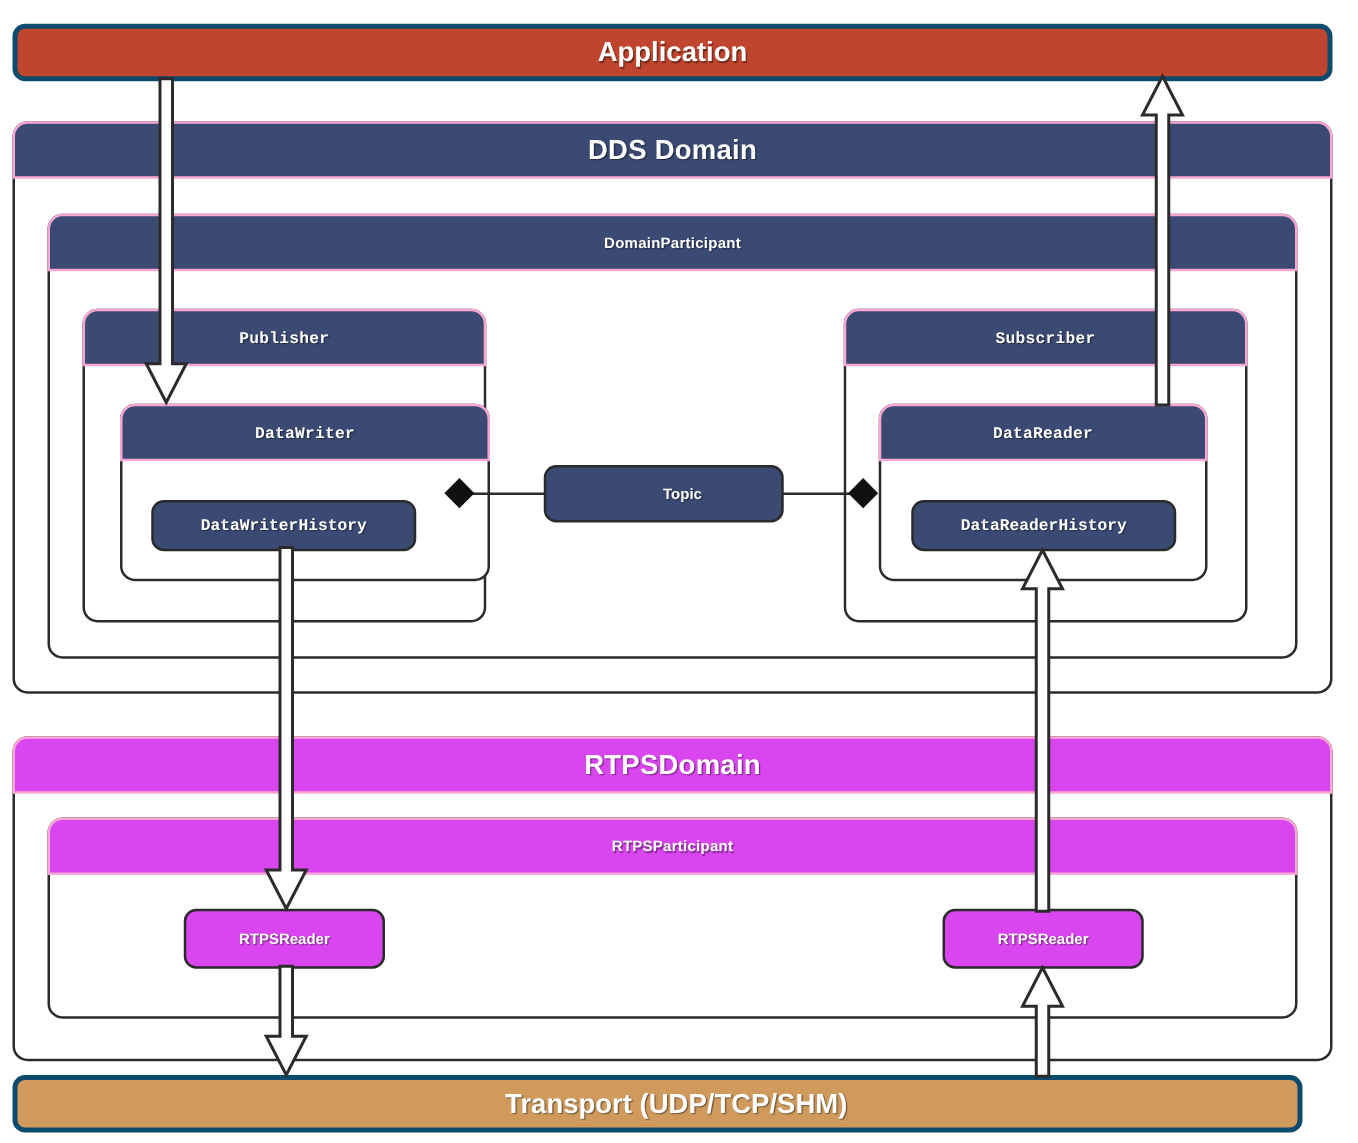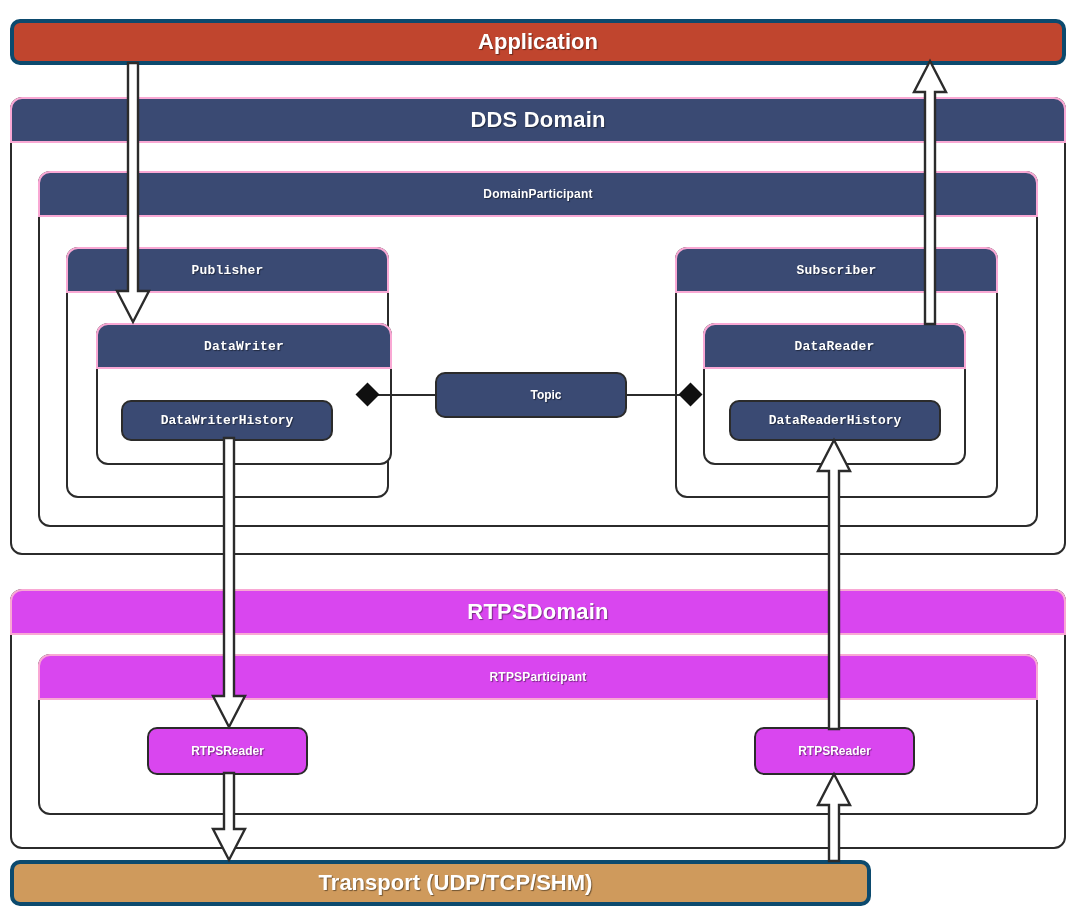--- a/index.html
+++ b/index.html
@@ -143,21 +143,21 @@
   </div>
 
   <div class="box container" style="left:38px;top:654px;width:1000px;height:161px;">
     <div class="hdr c-green fs-19">RTPSParticipant</div>
   </div>
 
   <div class="box leaf c-green fs-19" style="left:147px;top:727px;width:161px;height:48px;">RTPSReader</div>
 
   <div class="box leaf c-green fs-19" style="left:754px;top:727px;width:161px;height:48px;">RTPSReader</div>
 
-  <div class="bar c-tan fs-22" style="left:10px;top:860px;width:861px;height:46px;padding-left:30px;">Transport (UDP/TCP/SHM)</div>
+  <div class="bar c-tan fs-22" style="left:10px;top:860px;width:1032px;height:46px;padding-left:30px;">Transport (UDP/TCP/SHM)</div>
 
   <svg class="arrow" style="left:112px;top:63px;" width="42" height="262" viewBox="0 0 42 262">
     <polygon points="16,0 26,0 26,228 37,228 21,259 5,228 16,228" fill="#ffffff" stroke="#2b2b2b" stroke-width="2.4" stroke-linejoin="miter"></polygon>
   </svg>
 
   <svg class="arrow" style="left:909px;top:58px;" width="42" height="268" viewBox="0 0 42 268">
     <polygon points="21,3 37,34 26,34 26,266 16,266 16,34 5,34" fill="#ffffff" stroke="#2b2b2b" stroke-width="2.4" stroke-linejoin="miter"></polygon>
   </svg>
 
   <svg class="arrow" style="left:208px;top:438px;" width="42" height="292" viewBox="0 0 42 292">

